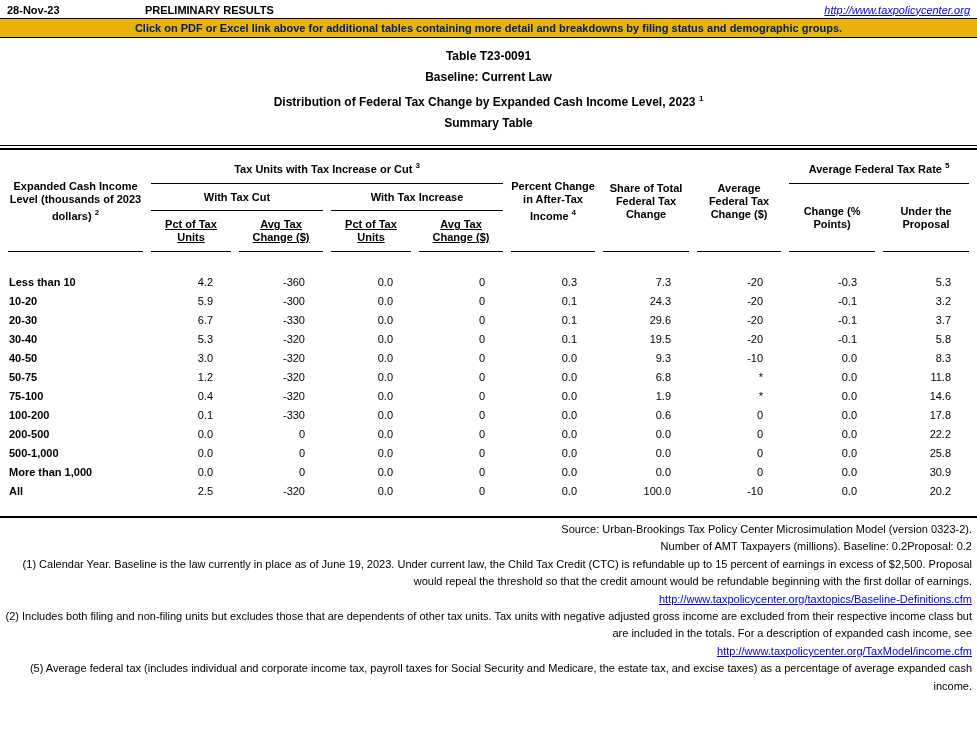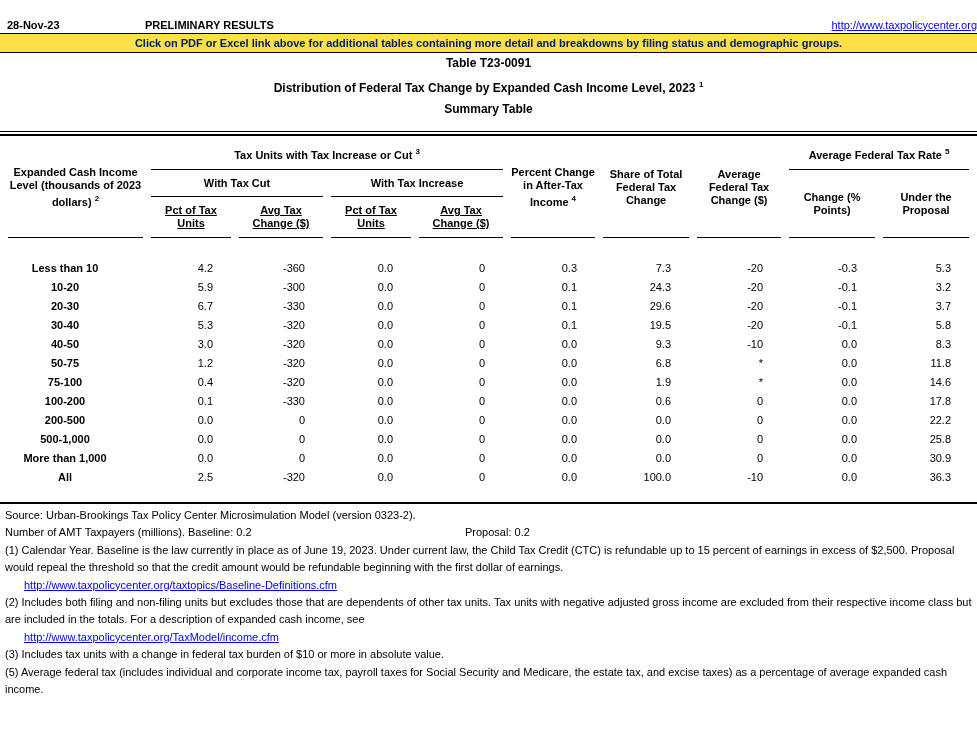--- a/index.html
+++ b/index.html
@@ -3,68 +3,69 @@
 <meta charset="utf-8">
 <style>
   html,body { margin:0; padding:0; }
   body {
     width:977px; height:753px; overflow:hidden;
     background:#ffffff; color:#000000;
     font-family:"Liberation Sans", sans-serif;
     font-size:11px;
   }
   
-  .topbar { display:flex; align-items:center; height:17px; padding:1px 0 0 7px;margin-top:15px; }
+  .topbar { display:flex; align-items:center; height:17px; padding:1px 7px 0 7px; }
   .topbar .date { width:138px; font-weight:bold; }
   .topbar .prelim { font-weight:bold; }
-  .topbar .url { margin-left:auto; }
+  .topbar .url { margin-left:auto;font-style:italic; }
   .topbar .url a { color:#0000ee; text-decoration:underline; }
   
   .banner {
     height:18px; line-height:18px;
     border-top:1px solid #000; border-bottom:1px solid #000;
     text-align:center; font-weight:bold; color:#002060;
   }
   
-  .titles { margin-top:0; text-align:center; font-weight:bold; font-size:12px; }
+  .titles { margin-top:8px; text-align:center; font-weight:bold; font-size:12px; }
   .titles div { line-height:21px; }
   sup { font-size:8px; }
   
   .dblline { margin-top:11px; height:2px; border-top:1px solid #000; border-bottom:2px solid #000; }
   table.main { border-collapse:separate; border-spacing:8px 0; table-layout:fixed; width:977px; font-size:11px; margin-top:1px; }
   table.main th { font-weight:bold; vertical-align:middle; text-align:center; padding:3px 0; line-height:13px; }
   .uline { border-bottom:1px solid #000; }
   tr.hrow1 th { height:26px; }
   tr.hrow2 th { height:20px; }
   tr.hrow3 th { height:34px;text-decoration:underline; }
   tr.spacer td { height:19px; }
   td.num { text-align:right; padding-right:18px; height:17px; line-height:17px; }
-  td.rowlabel { text-align:center; font-weight:bold; padding-right:22px; height:17px; line-height:17px; }
+  td.rowlabel { text-align:left; font-weight:bold; padding-right:22px; height:17px; line-height:17px; }
   .tline { border-top:2px solid #000; margin-top:15px; }
   
   .fnotes { padding:3px 5px 0 5px; }
-  .fnline { line-height:17.4px; }
+  .fnline { line-height:17.4px;text-align:right; }
   .fnline a { color:#0000ee; text-decoration:underline;margin-left:19px; }
   .fnline .left { display:inline-block; width:460px; }
 </style>
 </head>
 <body>
 
 <div class="topbar">
   <span class="date">28-Nov-23</span>
   <span class="prelim">PRELIMINARY RESULTS</span>
   <span class="url">
     <a href="#">http://www.taxpolicycenter.org</a>
   </span>
 </div>
 
-<div class="banner" id="banner" style="background: #fde047; color: rgb(0, 32, 96);">Click on PDF or Excel link above for additional tables containing more detail and breakdowns by filing status and demographic groups.</div>
+<div class="banner" id="banner" style="background: #eab308; color: rgb(0, 32, 96);">Click on PDF or Excel link above for additional tables containing more detail and breakdowns by filing status and demographic groups.</div>
 
 <div class="titles">
   <div>Table T23-0091</div>
+  <div>Baseline: Current Law</div>
   <div><span>Distribution of Federal Tax Change by Expanded Cash Income Level, 2023</span> <sup>1</sup></div>
   <div>Summary Table</div>
 </div>
 
 <div class="dblline"></div>
 
 <table class="main">
   <colgroup>
     <col style="width:135px">
       <col style="width:80px">
@@ -238,29 +239,28 @@
       <tr>
         <td class="rowlabel">All</td>
         <td class="num">2.5</td>
         <td class="num">-320</td>
         <td class="num">0.0</td>
         <td class="num">0</td>
         <td class="num">0.0</td>
         <td class="num">100.0</td>
         <td class="num">-10</td>
         <td class="num">0.0</td>
-        <td class="num">36.3</td>
+        <td class="num">20.2</td>
       </tr>
     </tbody>
 </table>
 
 <div class="tline"></div>
 
 <div class="fnotes" id="fnotes">
     <div class="fnline">Source: Urban-Brookings Tax Policy Center Microsimulation Model (version 0323-2).</div>
     <div class="fnline"><span class="left">Number of AMT Taxpayers (millions).  Baseline: 0.2</span><span>Proposal: 0.2</span></div>
     <div class="fnline">(1) Calendar Year. Baseline is the law currently in place as of June 19, 2023. Under current law, the Child Tax Credit (CTC) is refundable up to 15 percent of earnings in excess of $2,500. Proposal would repeal the threshold so that the credit amount would be refundable beginning with the first dollar of earnings.</div>
     <div class="fnline"><a href="#">http://www.taxpolicycenter.org/taxtopics/Baseline-Definitions.cfm</a></div>
     <div class="fnline">(2) Includes both filing and non-filing units but excludes those that are dependents of other tax units. Tax units with negative adjusted gross income are excluded from their respective income class but are included in the totals. For a description of expanded cash income, see</div>
     <div class="fnline"><a href="#">http://www.taxpolicycenter.org/TaxModel/income.cfm</a></div>
-    <div class="fnline">(3) Includes tax units with a change in federal tax burden of $10 or more in absolute value.</div>
     <div class="fnline">(5) Average federal tax (includes individual and corporate income tax, payroll taxes for Social Security and Medicare, the estate tax, and excise taxes) as a percentage of average expanded cash income.</div>
   </div>
 
 </body></html>

